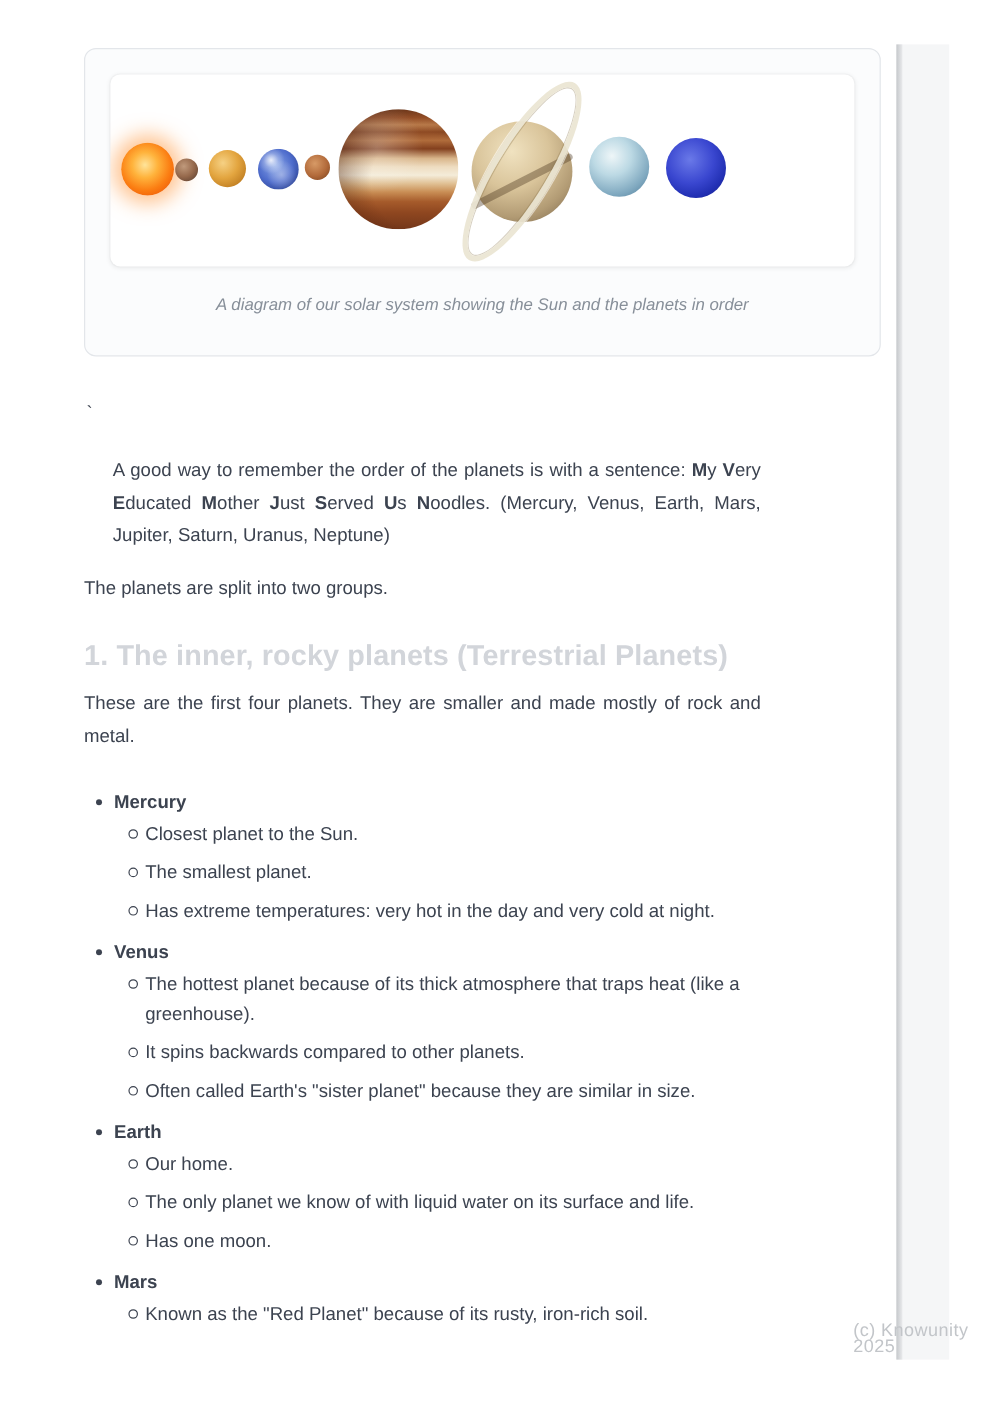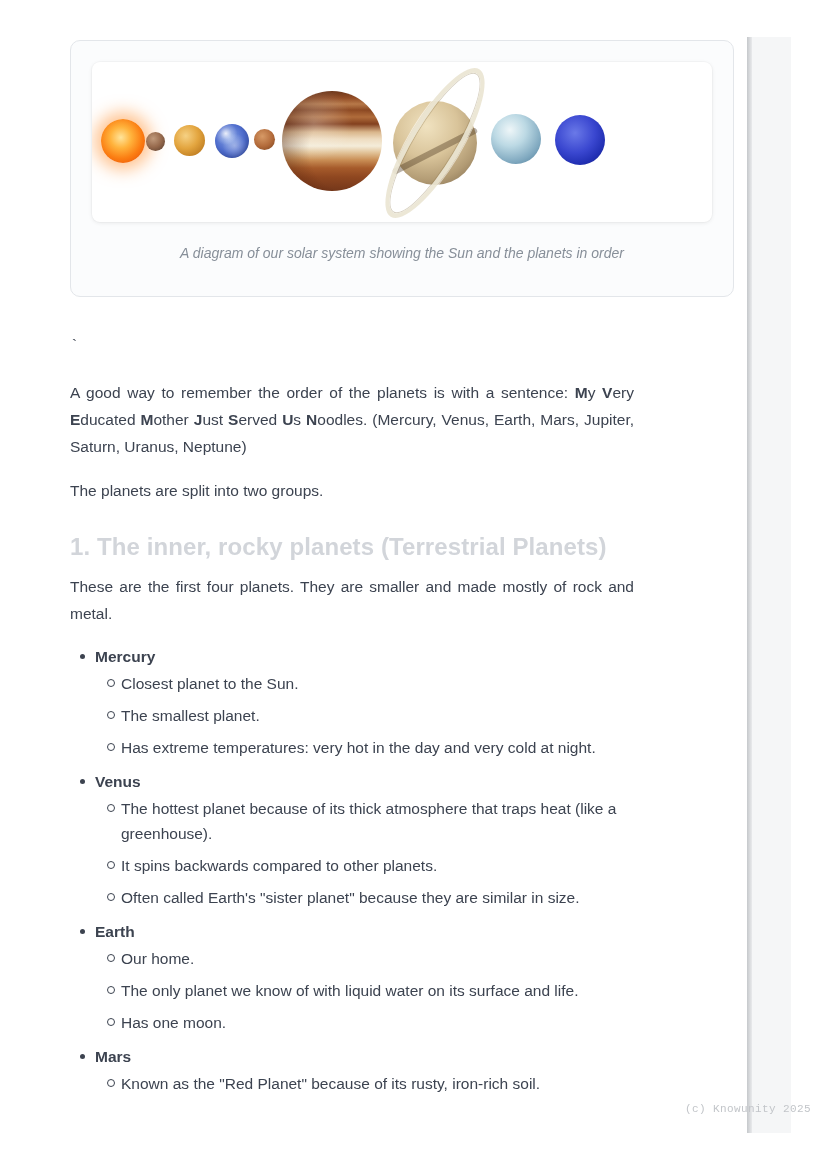--- a/index.html
+++ b/index.html
@@ -73,50 +73,50 @@
     transform: rotate(-59deg); z-index: 3;
     box-shadow: inset 0 0 0 1px rgba(140,120,80,.35), 0 0 0 1px rgba(255,255,255,.55); }
   .p-uranus { left: 399px; top: 52px; width: 50px; height: 50px;
     background: radial-gradient(circle at 38% 32%, #eef6f8 0%, #bcd9e4 35%, #7fa8bf 70%, #4f7c98 96%); }
   .p-neptune { left: 463px; top: 53px; width: 50px; height: 50px;
     background: radial-gradient(circle at 40% 36%, #6a79e8 0%, #3a47d0 45%, #2230b4 70%, #131c7e 100%); }
 
   
   .body-p { margin: 0; font-size: 15.5px; line-height: 27px; text-align: justify; color: #3c4350; }
   .stray { margin: 34px 0 0 2px; font-size: 15.5px; line-height: 27px; text-align: left; }
-  .p-mnemonic { margin-top: 21px; }
+  .p-mnemonic { margin-top: 21px; margin-left: 24px; }
   .p-groups { margin-top: 17px; text-align: left; }
   .section-heading { margin: 28px 0 11px 0; font-size: 24px; line-height: 30px;
     font-weight: 700; color: #d2d5da; letter-spacing: .1px; }
   .p-intro { margin: 0; }
   .b { font-weight: 700; }
 
   
-  .planet-list { list-style: none; margin: 16px 0 0 0; padding: 0 0 0 10px; }
+  .planet-list { list-style: none; margin: 28px 0 0 0; padding: 0 0 0 10px; }
   .planet-list > li { position: relative; padding-left: 15px; margin-bottom: 8px;
     font-size: 15.5px; line-height: 27px; }
   .planet-list > li::before { content: ""; position: absolute; left: 0; top: 11px;
     width: 5px; height: 5px; border-radius: 50%; background: #3c4350; }
   .planet-name { font-weight: 700; }
   .fact-list { list-style: none; margin: 1px 0 0 0; padding: 0; }
   .fact-list > li { position: relative; padding-left: 26px; margin-bottom: 7px;
     font-size: 15.5px; line-height: 25px; font-weight: 400; }
   .fact-list > li::before { content: ""; position: absolute; left: 12px; top: 8px;
     width: 6px; height: 6px; border-radius: 50%;
     border: 1.5px solid #3c4350; background: transparent; }
 
   
   .side-strip { position: absolute; left: 747px; top: 37px; width: 44px; height: 1096px;
     background: #f5f6f7; z-index: 1; }
   .scroll-thumb { position: absolute; left: 0; top: 0; width: 5px; height: 100%;
     background: linear-gradient(90deg, #c5c8cb 0%, #e9eaec 100%); }
 
   
-  .watermark { position: absolute; left: 685px; top: 1102px; z-index: 2;
-    font-size: 11px; line-height: 14px; color: #c2c5c9; letter-spacing: .4px; font-family: Liberation Mono, monospace; }
+  .watermark { position: absolute; left: 711px; top: 1102px; z-index: 2;
+    font-size: 15px; line-height: 14px; color: #c2c5c9; letter-spacing: .4px; }
 </style>
 </head>
 <body>
 
 <div class="content">
 
   <figure class="figure-card">
     <div class="figure-image">
         <div class="planet p-sun"></div>
         <div class="planet p-mercury"></div>

